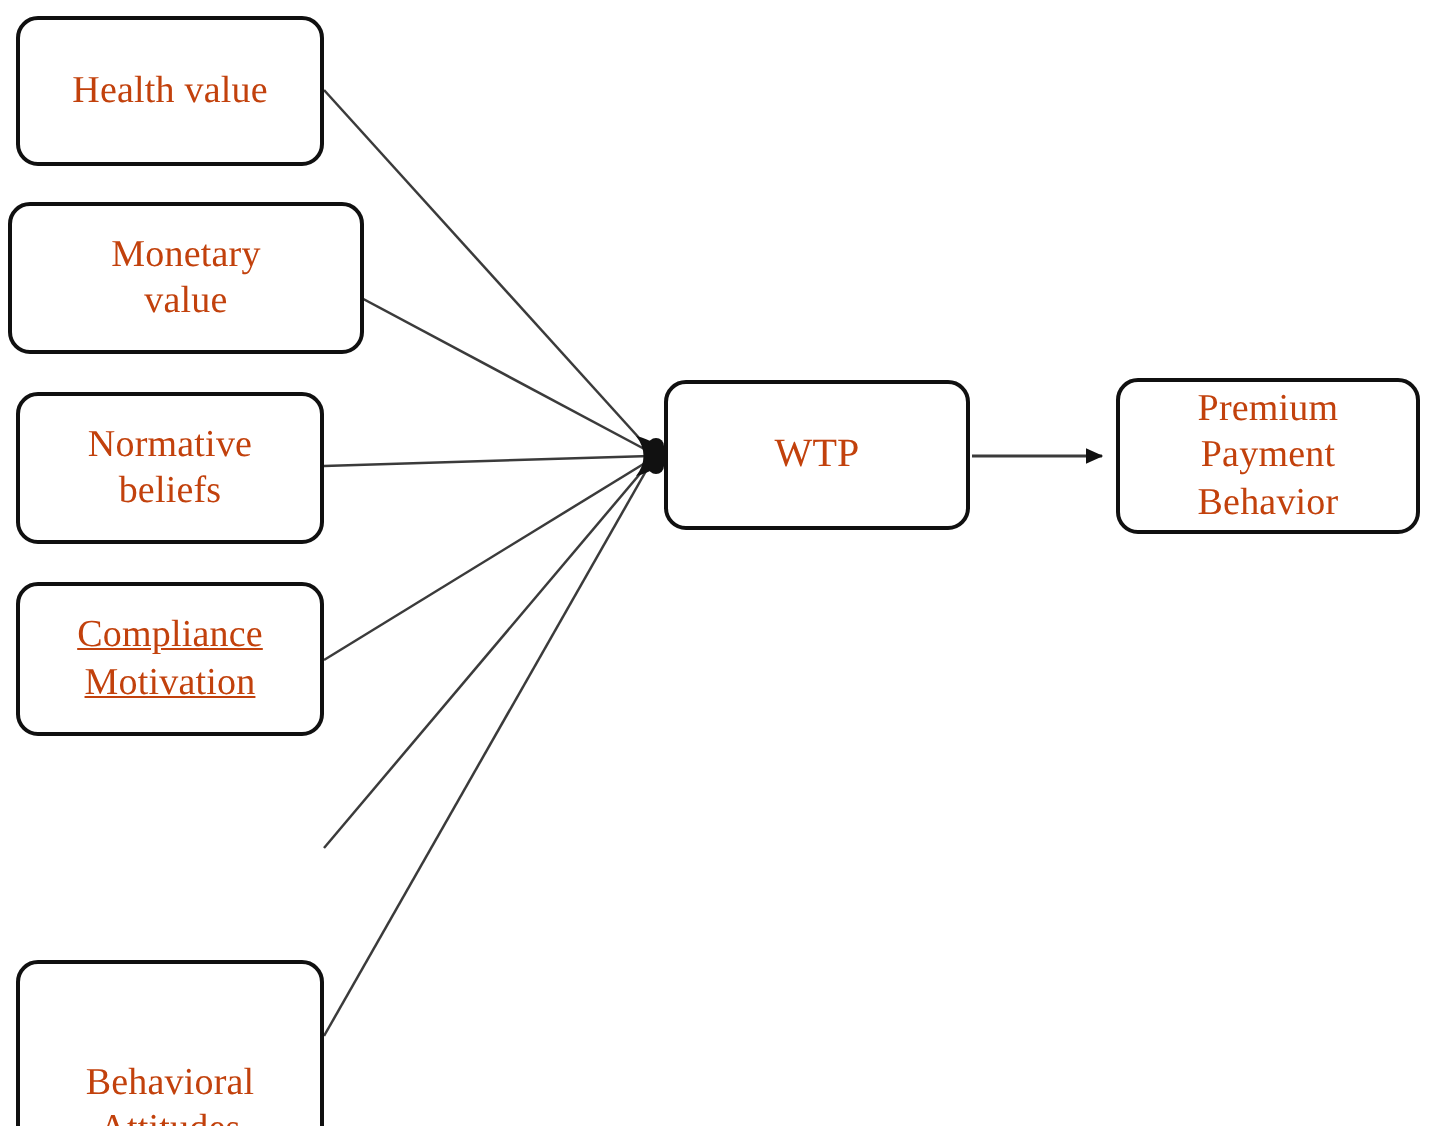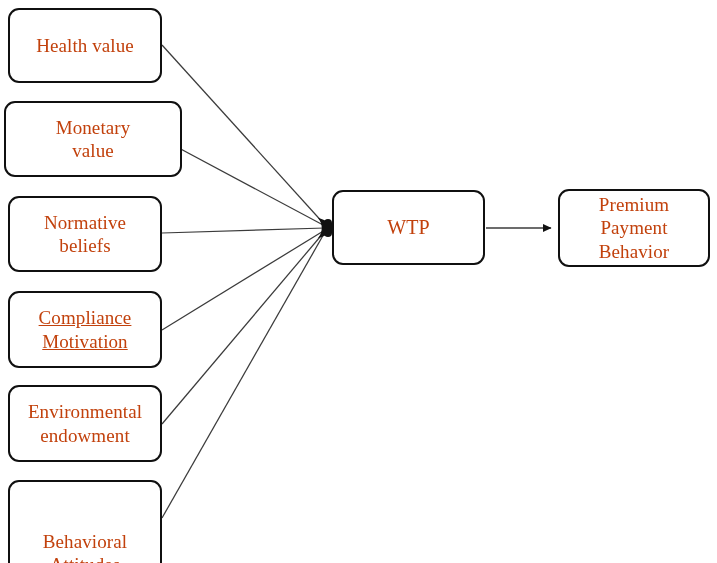--- a/index.html
+++ b/index.html
@@ -94,24 +94,20 @@
   <div class="node" id="node-normative-beliefs">
     <span class="label">Normative
 beliefs</span>
   </div>
 
   <div class="node" id="node-compliance-motivation">
     <span class="label">Compliance
 Motivation</span>
   </div>
 
-  <div class="node" id="node-environmental-endowment">
-    <span class="label">Environmental
-endowment</span>
-  </div>
 
   <div class="node" id="node-behavioral-attitudes">
     <span class="label">Behavioral
 Attitudes</span>
   </div>
 
   <div class="node" id="node-wtp">
     <span class="label">WTP</span>
   </div>
 

